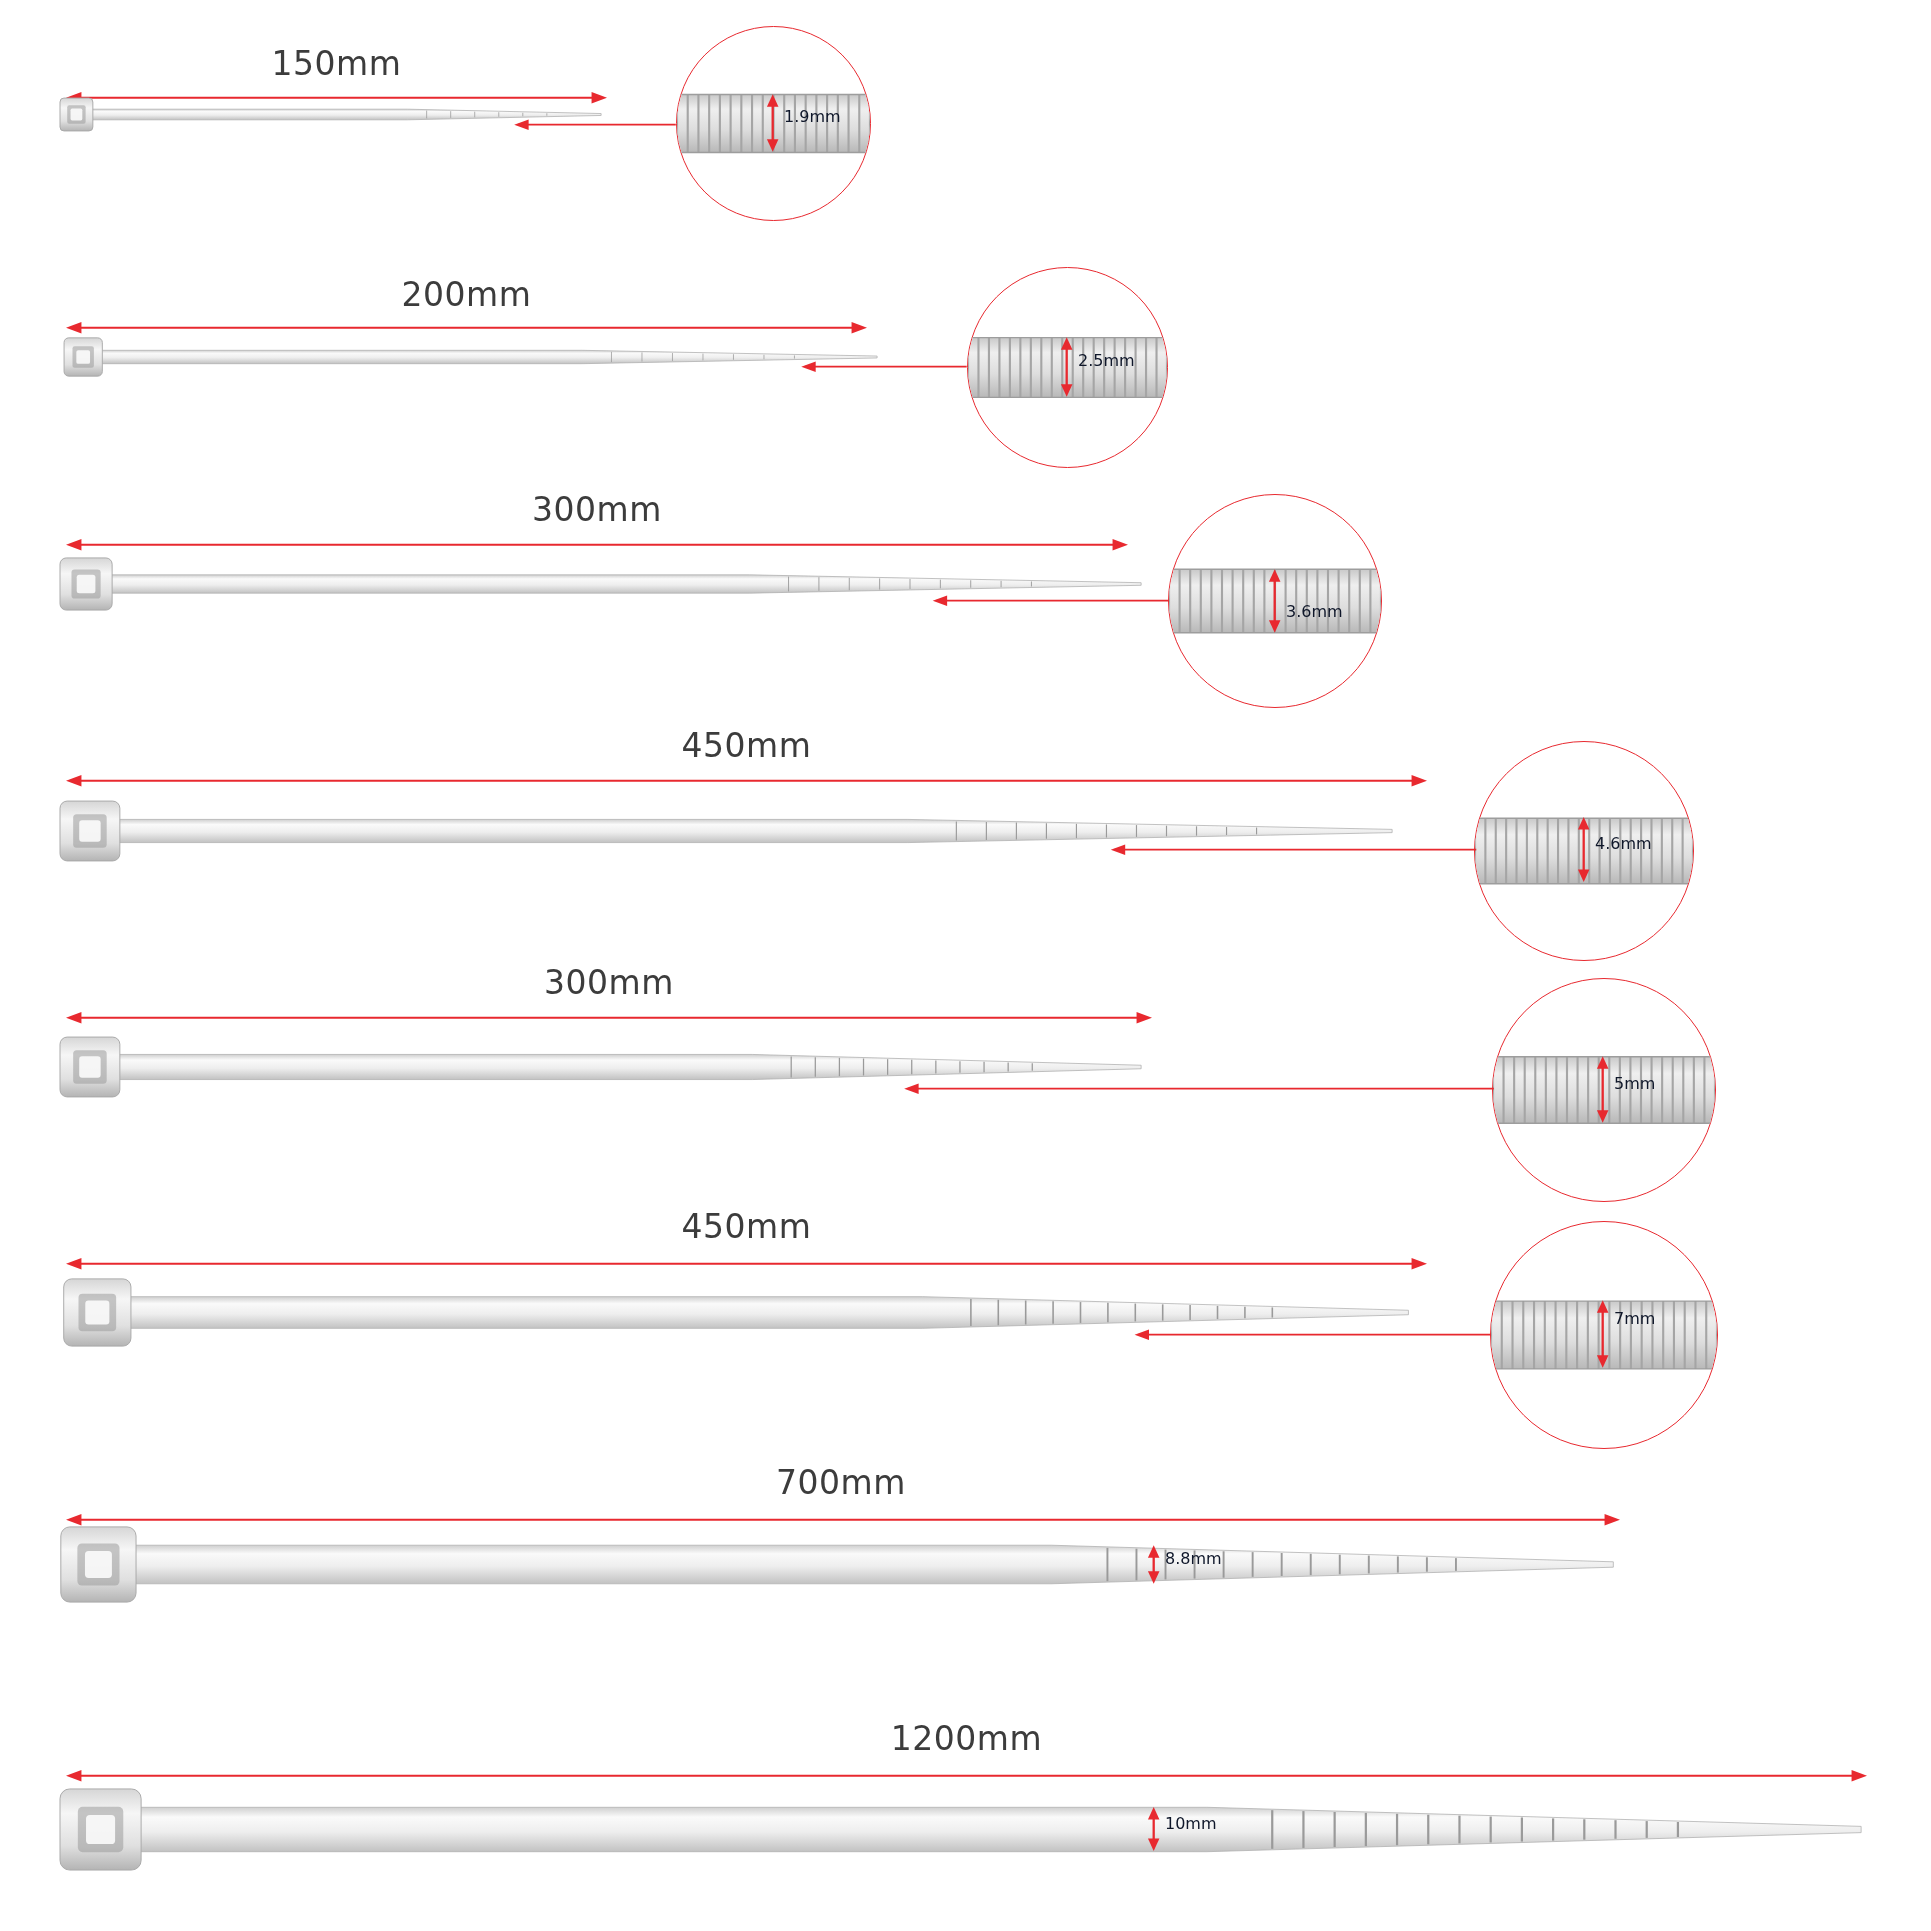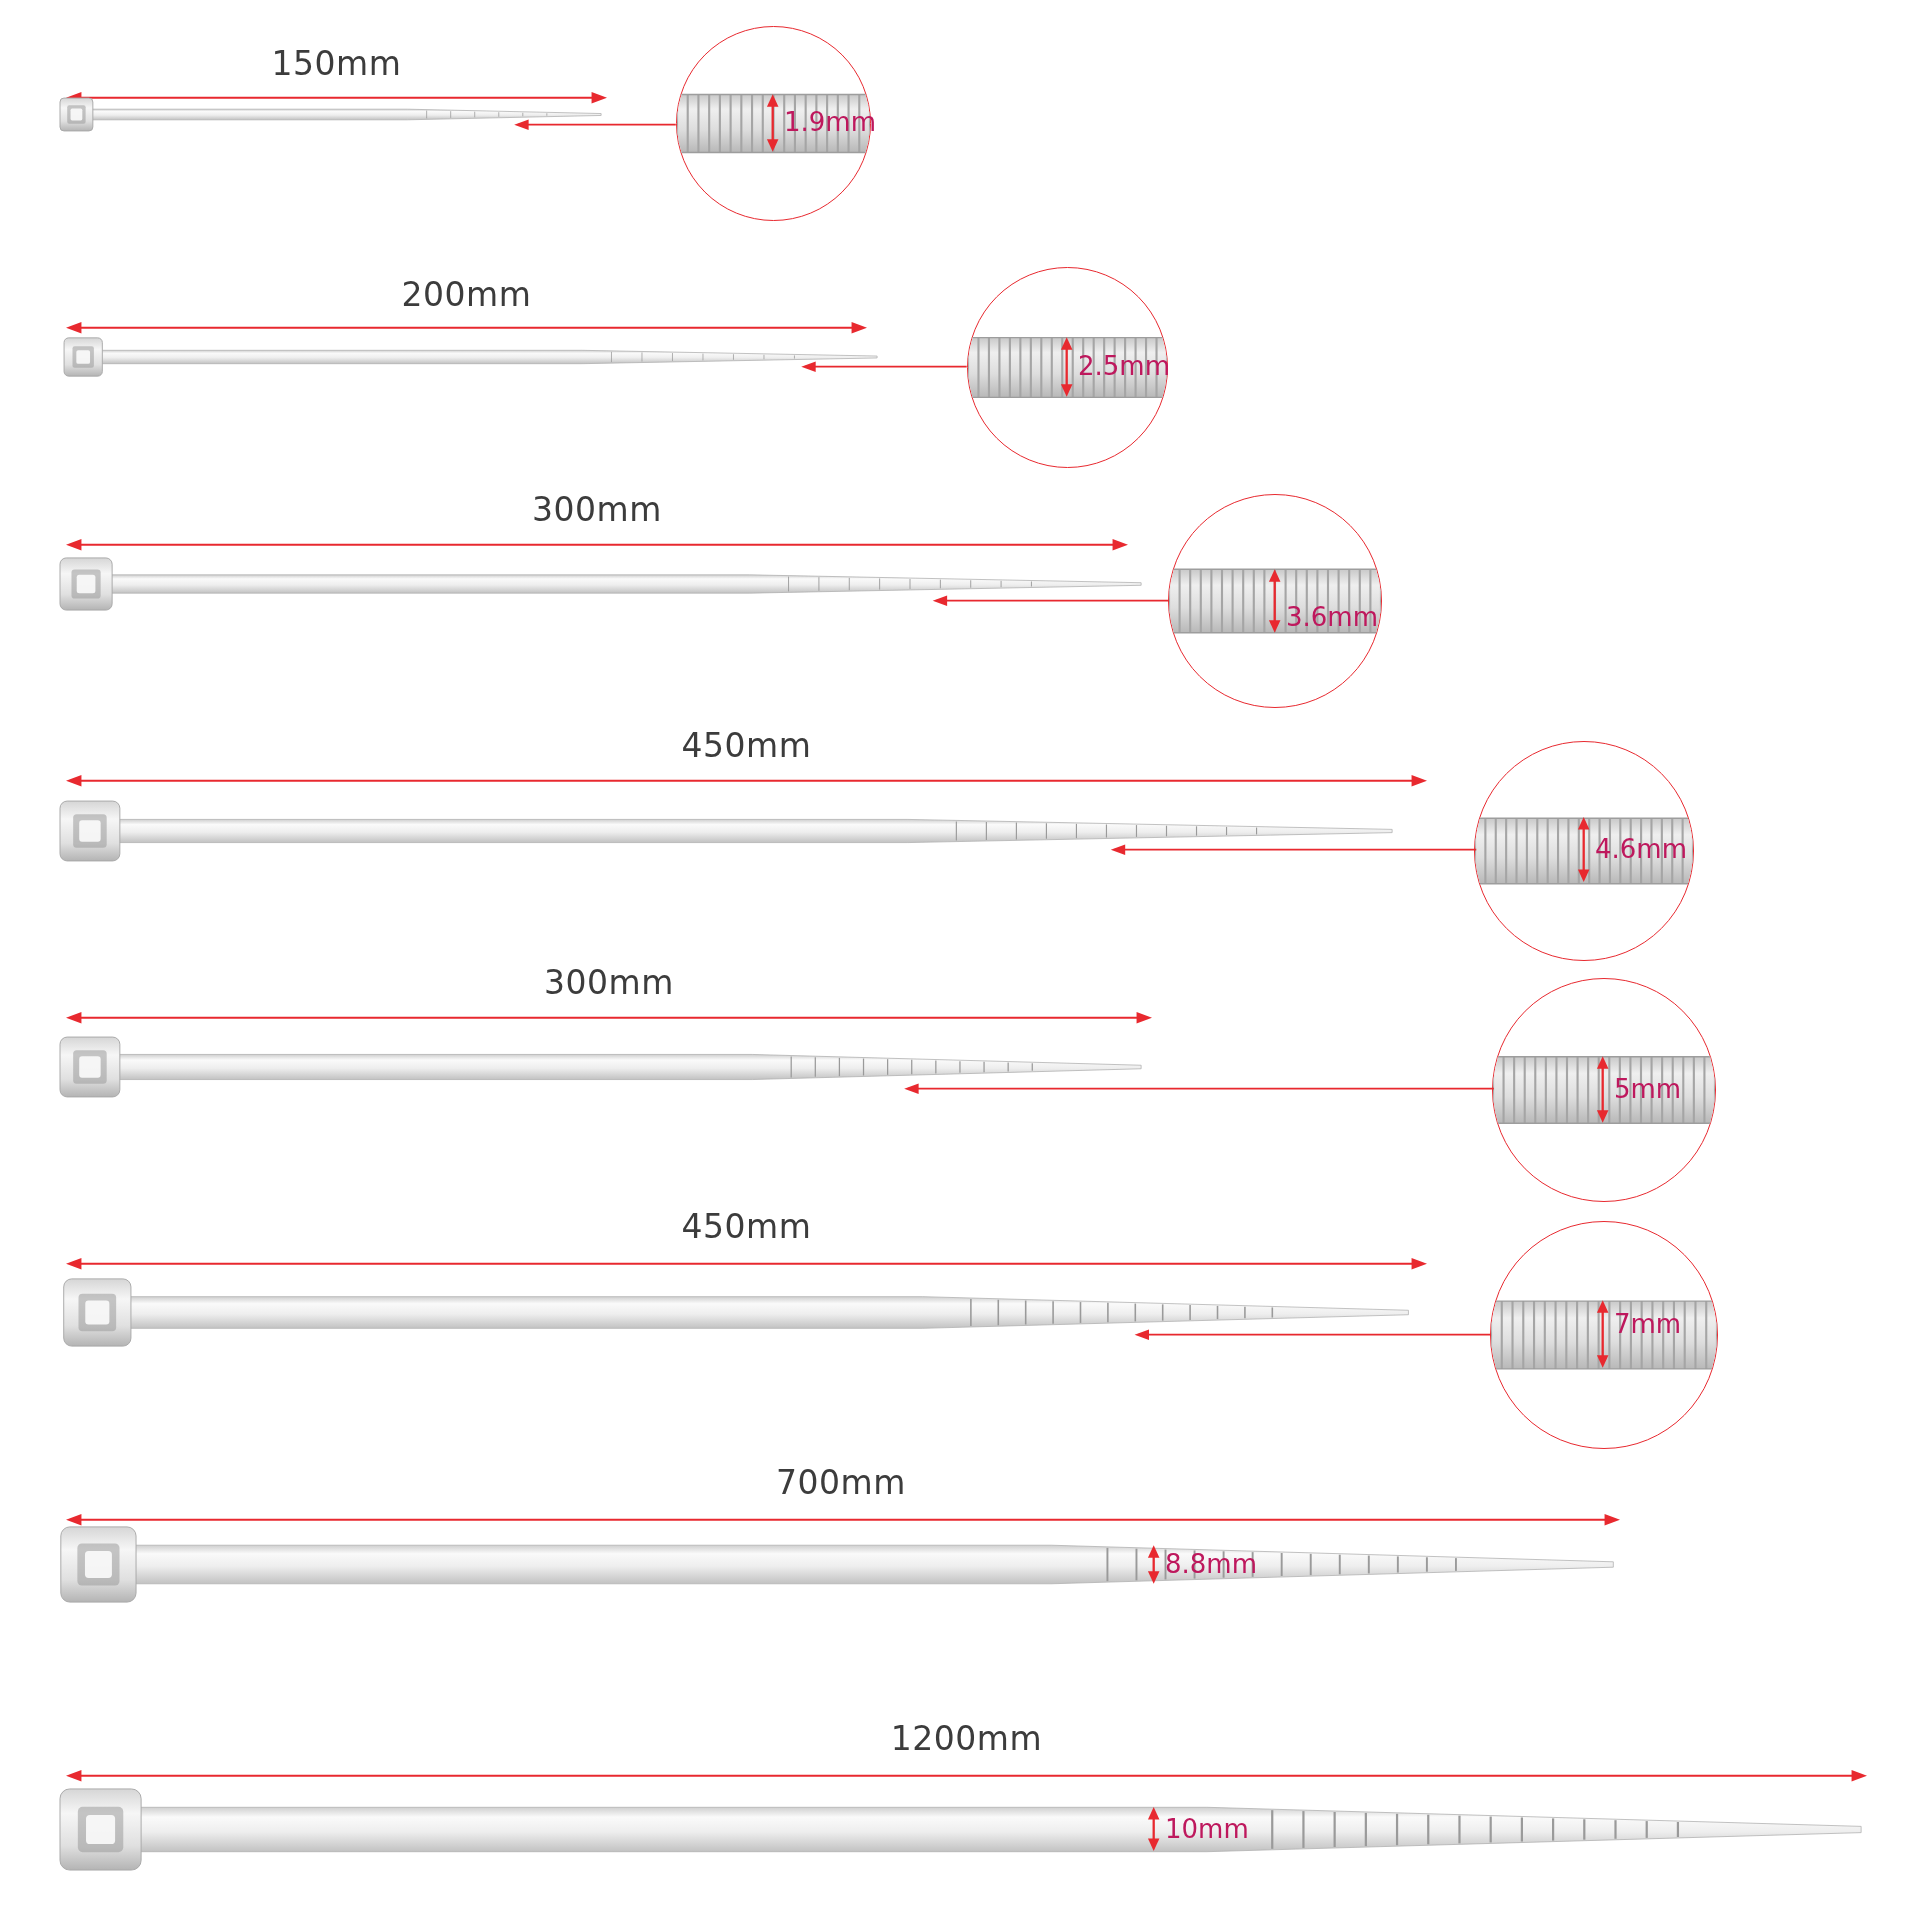--- a/index.html
+++ b/index.html
@@ -58,22 +58,22 @@
 
   
   .leader {
     position: absolute;
   }
   .leader svg { display: block; overflow: visible; }
 
   
   .wlabel {
     position: absolute;
-    font-size: 26px;
-    color: #be185d;
+    font-size: 16px;
+    color: #0f172a;
     white-space: nowrap;
     line-height: 1;
   }
   .warrow {
     position: absolute;
   }
   .warrow svg { display: block; overflow: visible; }
 </style>
 </head>
 <body>

